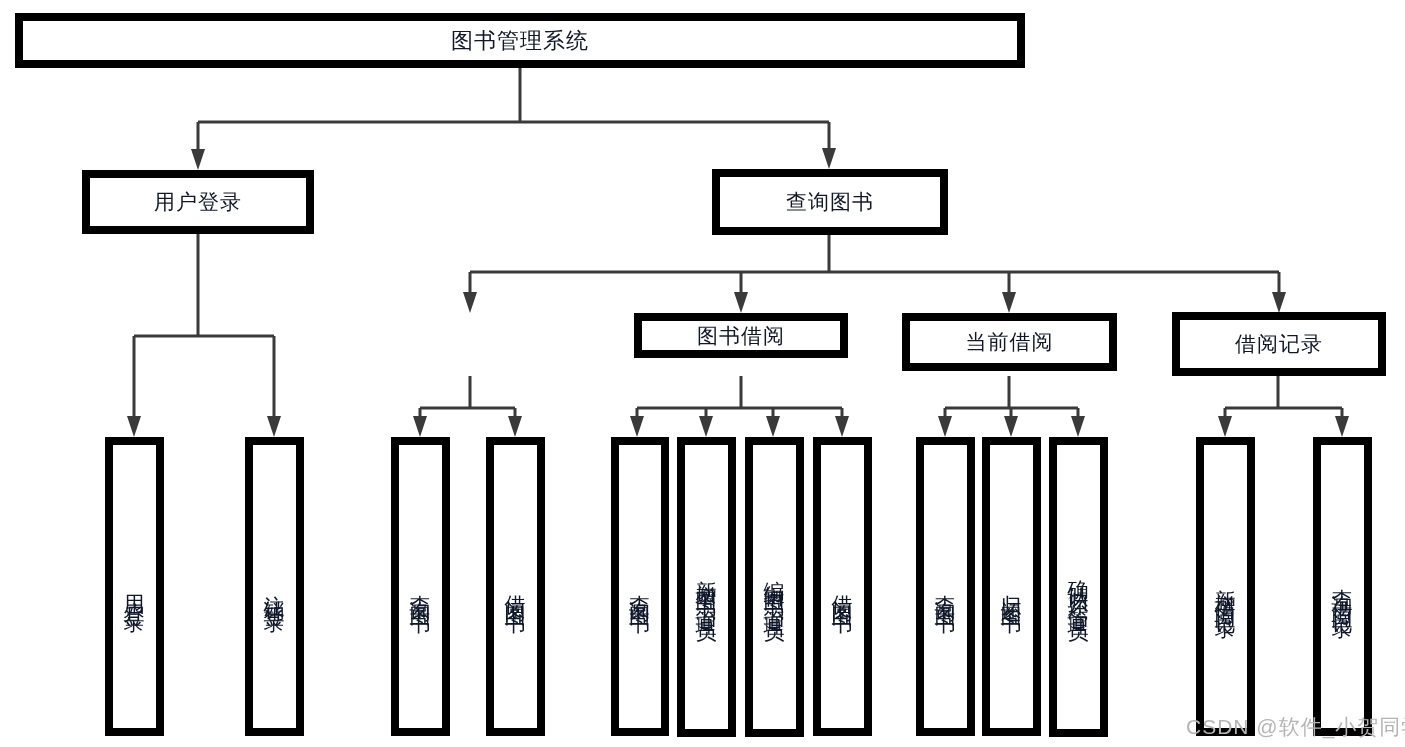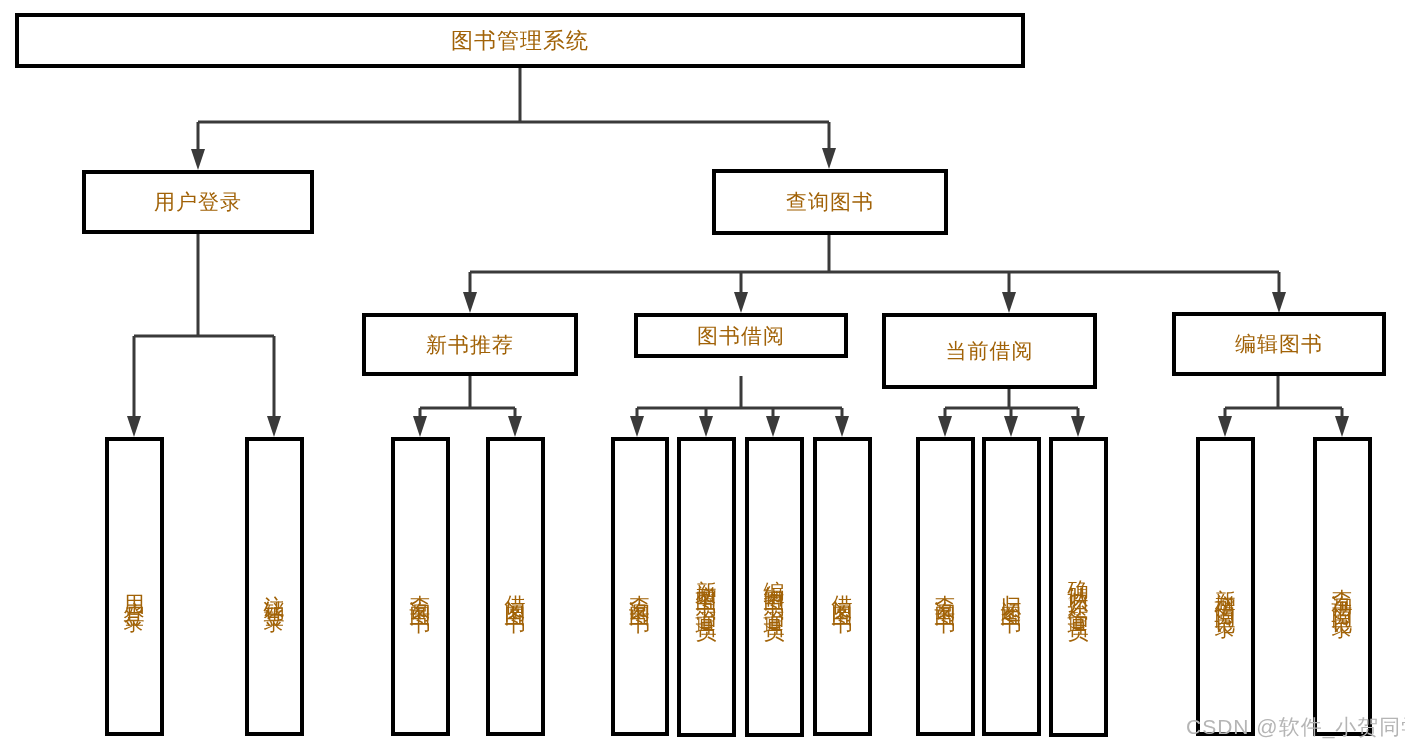--- a/index.html
+++ b/index.html
@@ -13,23 +13,23 @@
   }
   .connectors {
     position: absolute;
     left: 0; top: 0;
     width: 1405px; height: 747px;
     pointer-events: none;
   }
   .node {
     position: absolute;
     box-sizing: border-box;
-    border: 4px solid #000000;
+    border: 8px solid #000000;
     background: #ffffff;
-    color: #a16207;
+    color: #0f172a;
     display: flex;
     align-items: center;
     justify-content: center;
     text-align: center;
   }
   .node.h {
     font-size: 21px;
     letter-spacing: 1px;
   }
   .node.title {
@@ -96,24 +96,23 @@
       <polygon points="1218,416 1232,416 1225,437"></polygon>
       <polygon points="1335,416 1349,416 1342,437"></polygon>
     </g>
   </svg>
 
   <div class="node h title" style="left:15px;top:13px;width:1010px;height:55px">图书管理系统</div>
 
   <div class="node h" style="left:82px;top:170px;width:232px;height:64px">用户登录</div>
   <div class="node h" style="left:712px;top:169px;width:236px;height:66px">查询图书</div>
 
-  <div class="node h" style="left:362px;top:313px;width:216px;height:63px">新书推荐</div>
   <div class="node h" style="left:634px;top:313px;width:214px;height:45px">图书借阅</div>
-  <div class="node h" style="left:882px;top:313px;width:215px;height:76px">当前借阅</div>
-  <div class="node h" style="left:1172px;top:312px;width:214px;height:64px">编辑图书</div>
+  <div class="node h" style="left:902px;top:313px;width:215px;height:58px">当前借阅</div>
+  <div class="node h" style="left:1172px;top:312px;width:214px;height:64px">借阅记录</div>
 
   <div class="node v" style="left:105px;top:437px;width:59px;height:299px">用户登录</div>
   <div class="node v" style="left:245px;top:437px;width:59px;height:299px">注销登录</div>
 
   <div class="node v" style="left:391px;top:437px;width:59px;height:299px">查询图书</div>
   <div class="node v" style="left:486px;top:437px;width:59px;height:299px">借阅图书</div>
 
   <div class="node v" style="left:611px;top:437px;width:58px;height:299px">查询图书</div>
   <div class="node v" style="left:677px;top:437px;width:59px;height:300px">新增图书（管理员）</div>
   <div class="node v" style="left:745px;top:437px;width:59px;height:300px">编辑图书（管理员）</div>

